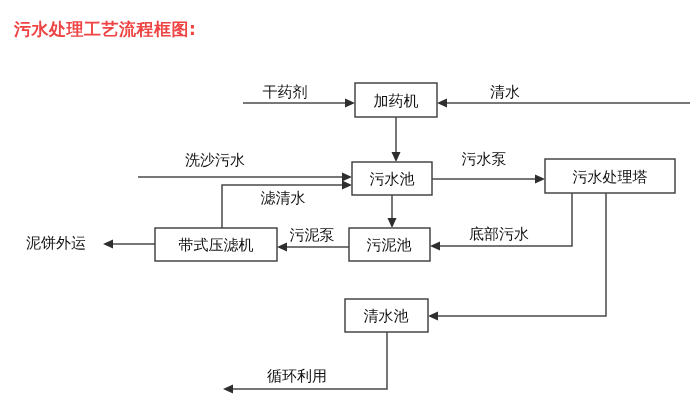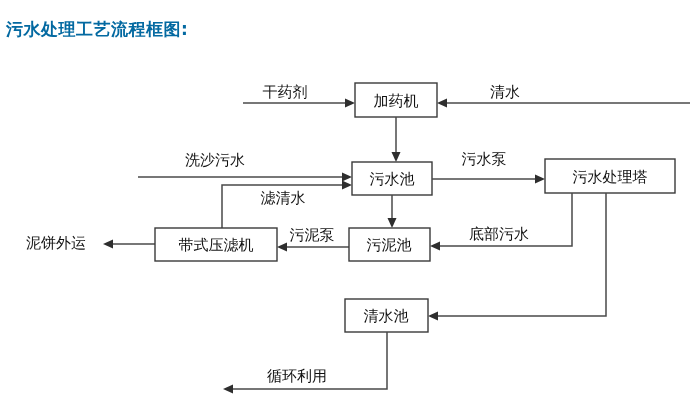--- a/index.html
+++ b/index.html
@@ -15,26 +15,26 @@
     color: #1a1a1a;
   }
   #page {
     position: relative;
     width: 700px;
     height: 420px;
     background: #ffffff;
   }
   #title {
     position: absolute;
-    left: 6px;
+    left: 14px;
     top: 18px;
     font-size: 17px;
     font-weight: bold;
     letter-spacing: 0.5px;
-    color: #0369a1;
+    color: #ef4444;
     white-space: nowrap;
   }
   svg#flow {
     position: absolute;
     left: 0;
     top: 0;
     width: 700px;
     height: 420px;
   }
   svg#flow .box {

